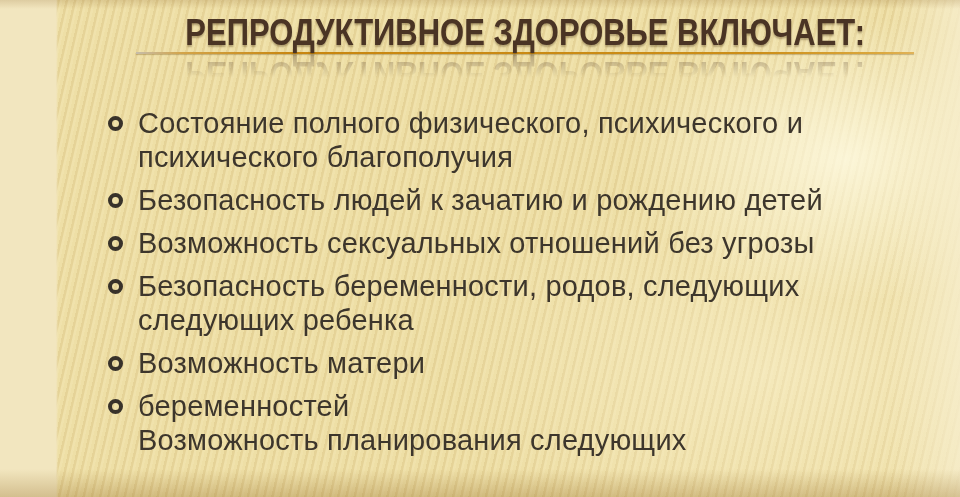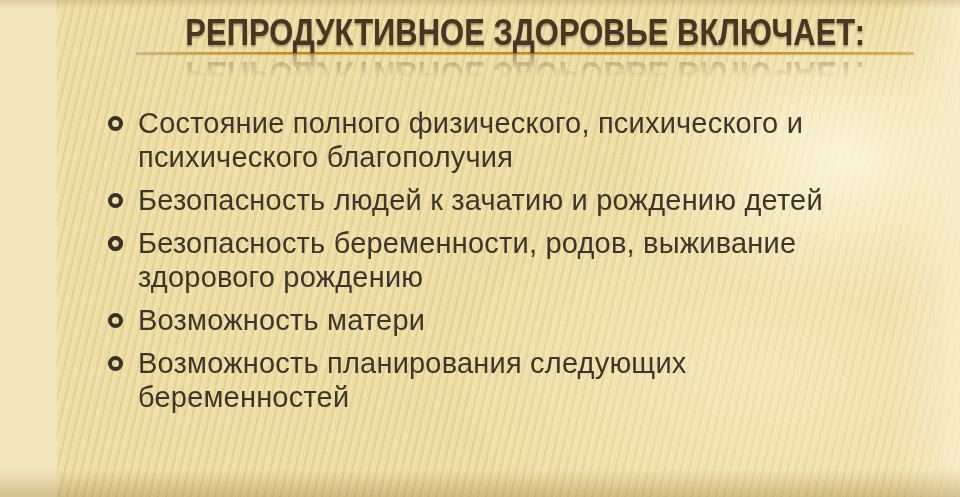--- a/index.html
+++ b/index.html
@@ -135,33 +135,34 @@
       <span class="line">психического благополучия</span>
     </li>
 
     <li>
       <span class="marker"></span>
       <span class="line">Безопасность людей к зачатию и рождению детей</span>
     </li>
 
     <li>
       <span class="marker"></span>
+      <span class="line">Возможность сексуальных отношений без угрозы</span>
     </li>
 
     <li>
       <span class="marker"></span>
-      <span class="line">Безопасность беременности, родов, выживание</span>
-      <span class="line">здорового рождению</span>
+      <span class="line">Безопасность беременности, родов, следующих</span>
+      <span class="line">следующих ребенка</span>
     </li>
 
     <li>
       <span class="marker"></span>
       <span class="line">Возможность матери</span>
     </li>
 
     <li>
       <span class="marker"></span>
+      <span class="line">беременностей</span>
       <span class="line">Возможность планирования следующих</span>
-      <span class="line">беременностей</span>
     </li>
 
   </ul>
 </div>
 
 </body></html>

